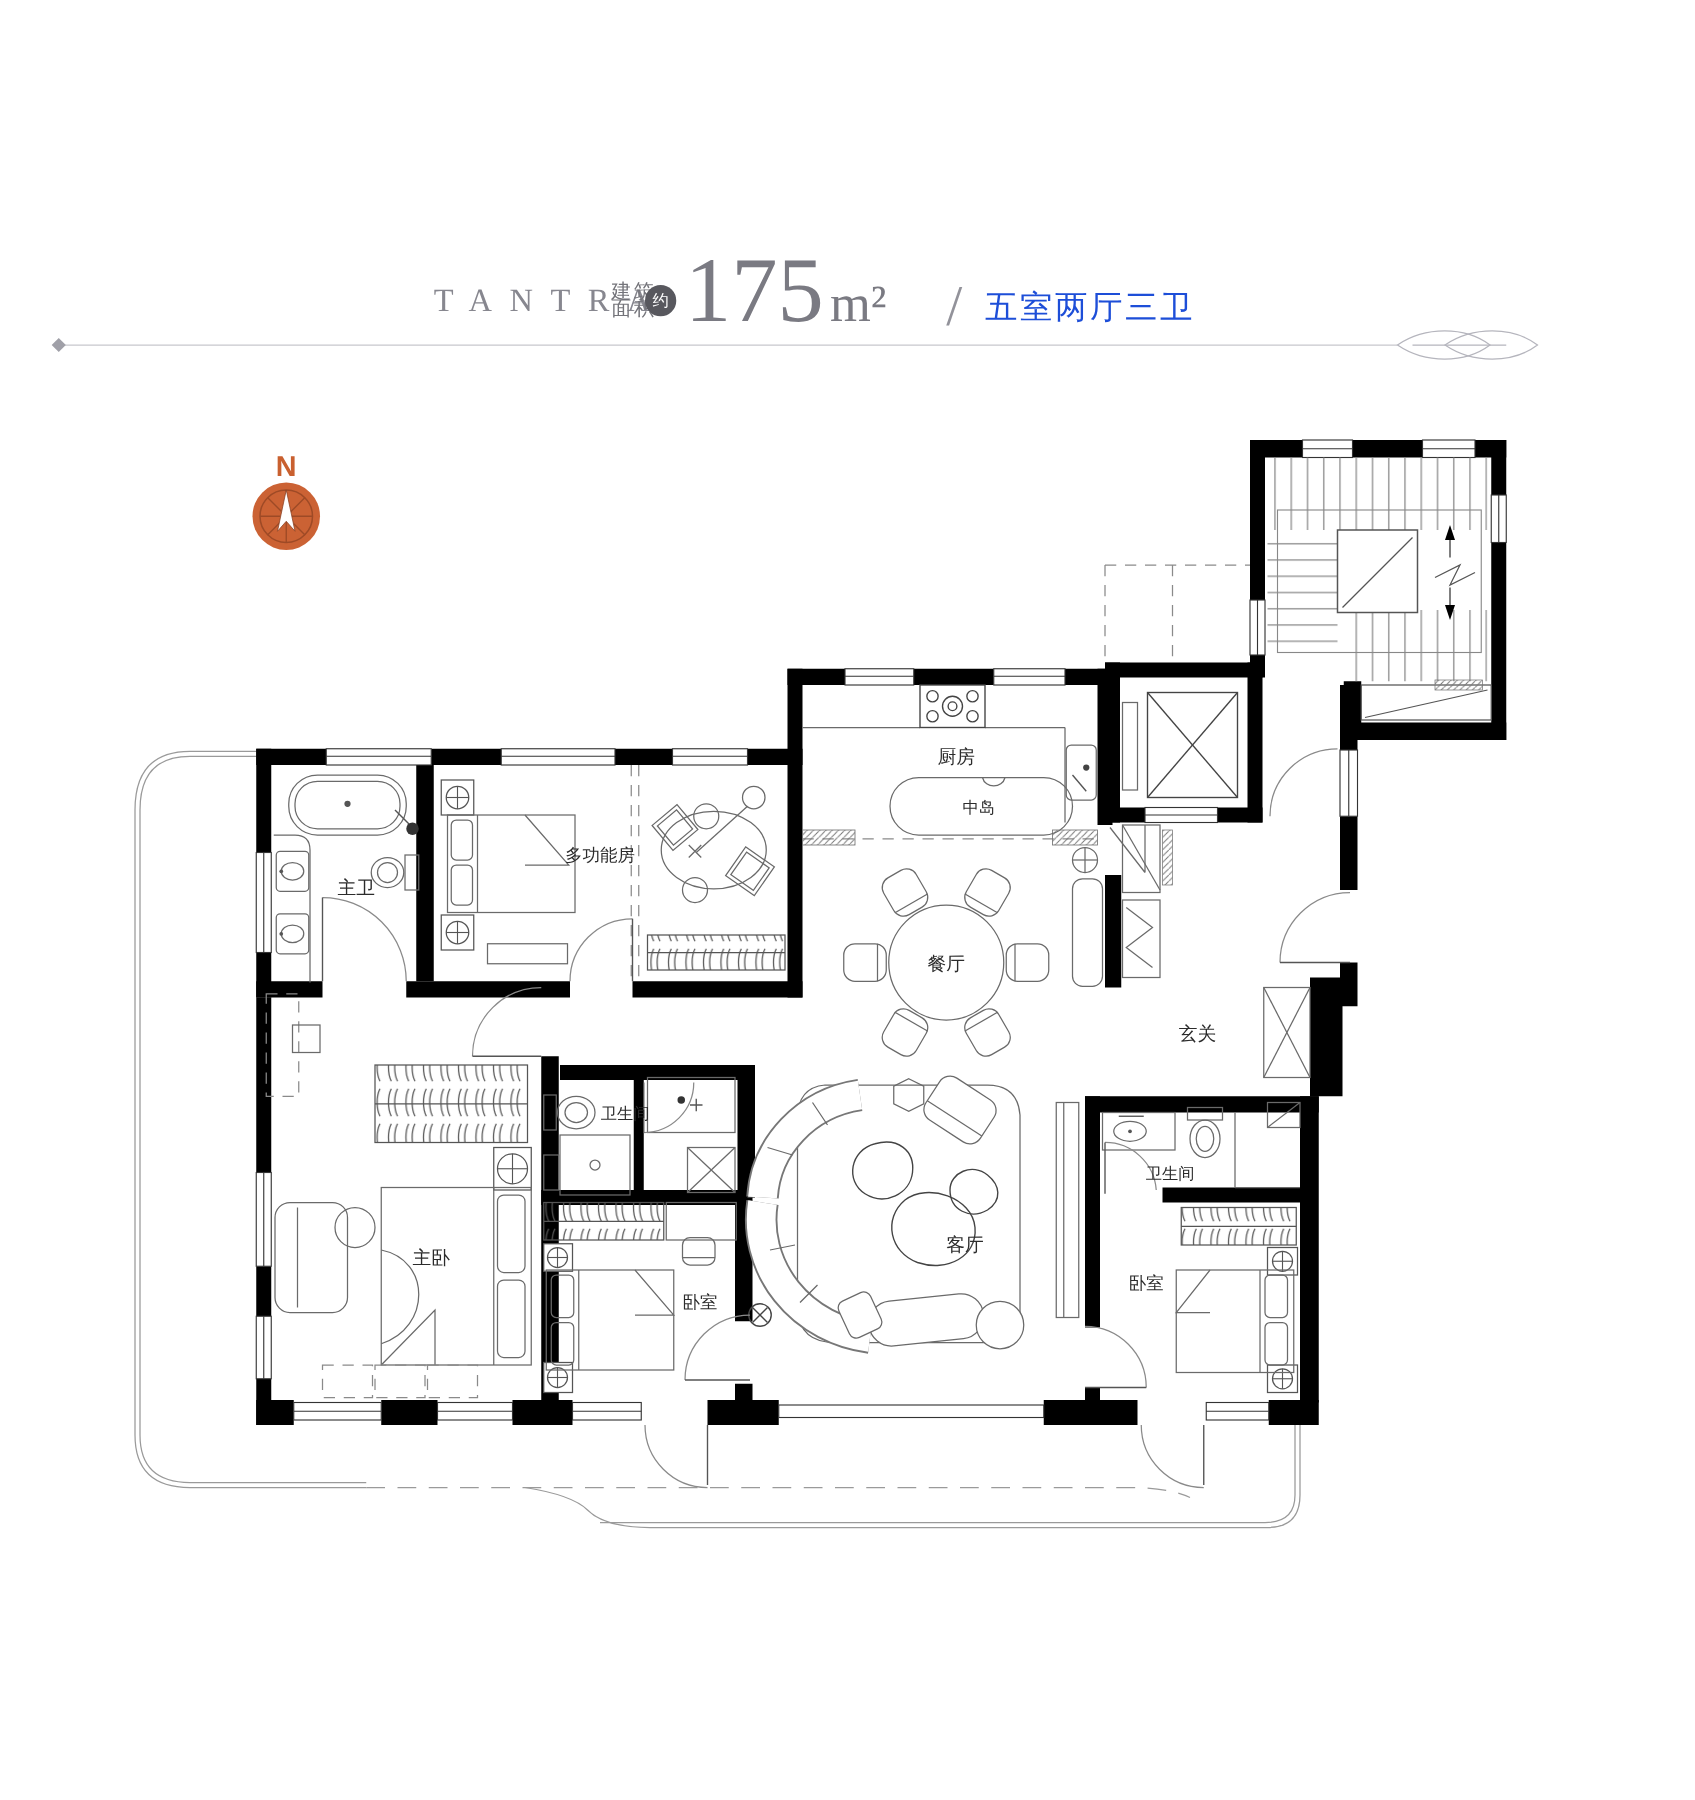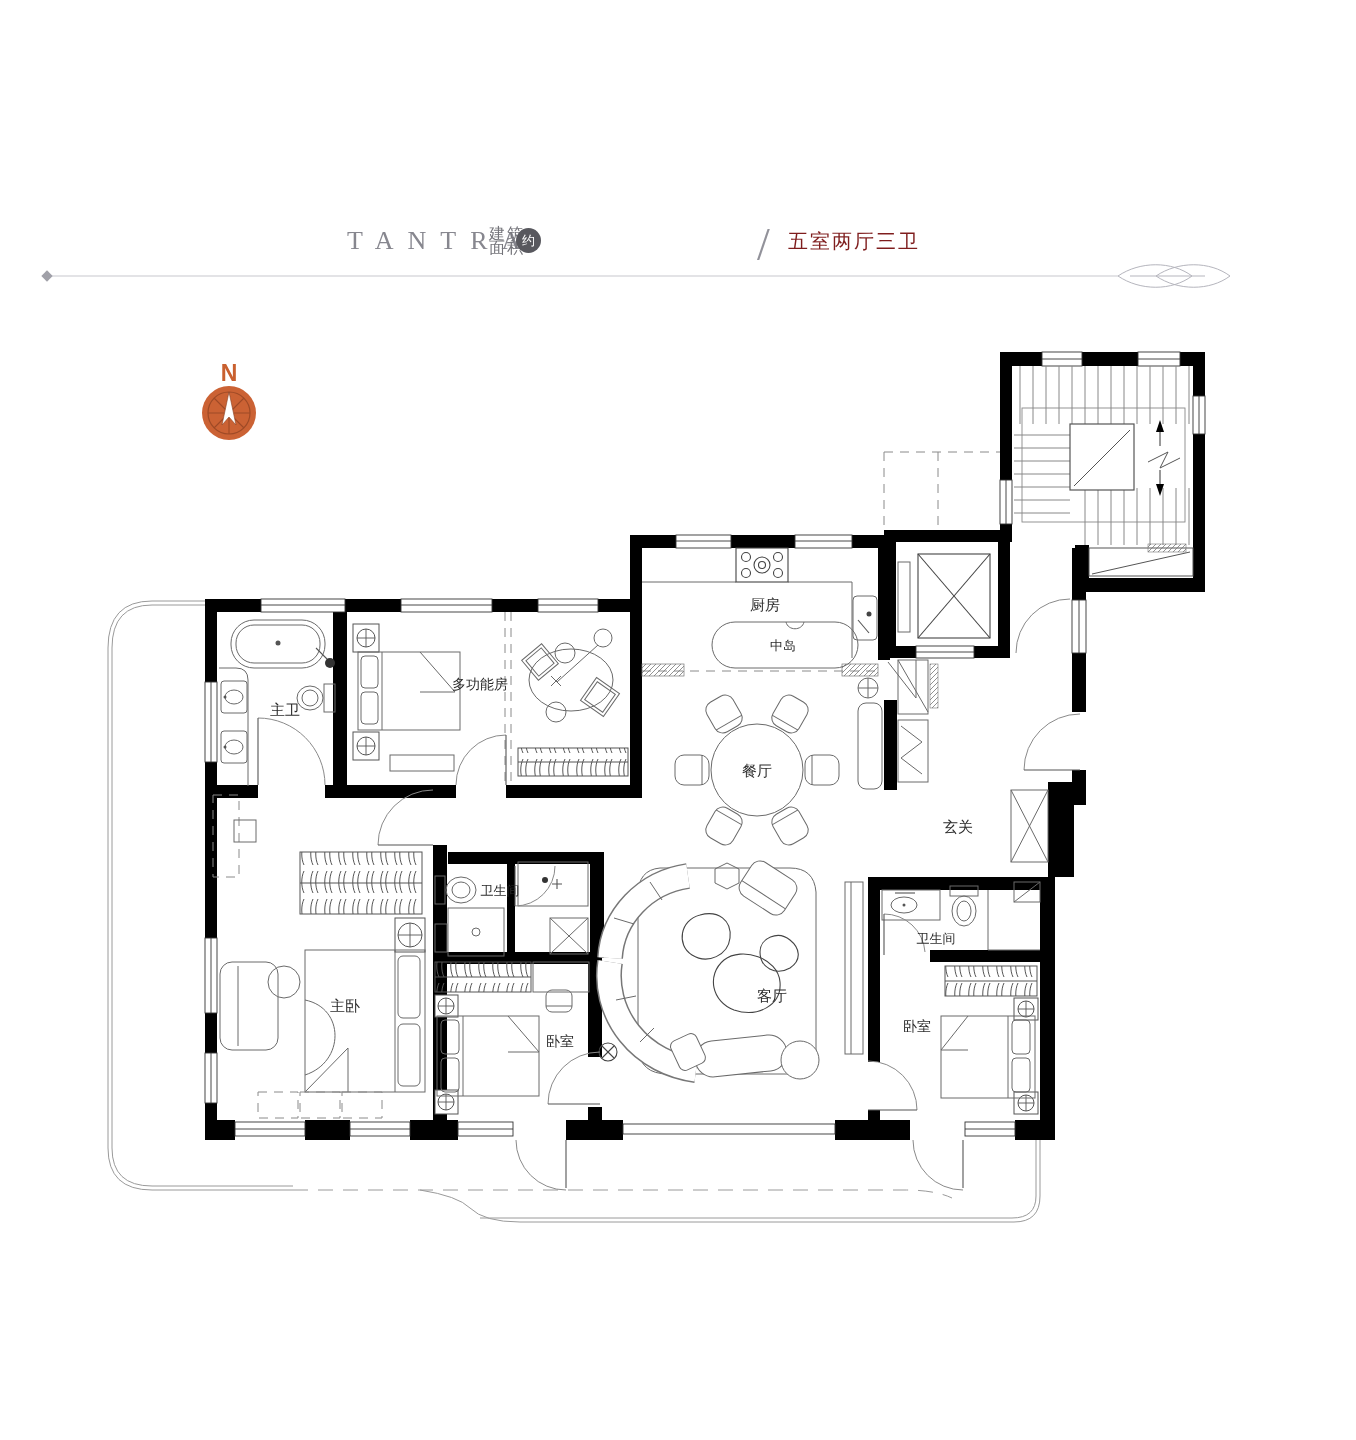--- a/index.html
+++ b/index.html
@@ -11,21 +11,21 @@
                color:#74747a;letter-spacing:2px;}
   .hdr-badge{position:absolute;left:516px;top:228px;width:25px;height:25px;border-radius:50%;
              background:#58585e;color:#fff;font-size:13px;display:flex;align-items:center;
              justify-content:center;}
   .hdr-num-wrap{position:absolute;left:548px;top:196px;display:flex;align-items:baseline;
                 font-family:"Liberation Serif","DejaVu Serif",serif;color:#7a7a82;}
   .hdr-num{font-size:74px;line-height:74px;}
   .hdr-unit{font-size:42px;margin-left:5px;}
   .hdr-slash{position:absolute;left:757px;top:218px;font-size:46px;color:#92929a;
              font-family:"Liberation Serif",serif;}
-  .hdr-layout{position:absolute;left:788px;top:228px;font-size:20px;color:#7f1d1d;letter-spacing:2px;}
+  .hdr-layout{position:absolute;left:788px;top:228px;font-size:26px;color:#1d4ed8;letter-spacing:2px;}
   svg{position:absolute;left:0;top:0;}
   .w{fill:#000;}
   .thin{fill:none;stroke:#6a6a6a;stroke-width:1;}
   .thin2{fill:#fff;stroke:#6a6a6a;stroke-width:1;}
   .dark{fill:none;stroke:#444;stroke-width:1.1;}
   .arc{fill:none;stroke:#8a8a8a;stroke-width:1;}
   .leaf{stroke:#555;stroke-width:1.1;}
   .dash{fill:none;stroke:#8a8a8a;stroke-width:1;stroke-dasharray:9 7;}
   .terr{fill:none;stroke:#9a9a9a;stroke-width:1;}
   .win rect{fill:#fff;stroke:#333;stroke-width:0.9;}
@@ -42,20 +42,24 @@
 <body>
 
 <div class="canvas">
 
   <div class="hdr-brand">TANTRA</div>
   <div class="hdr-arealbl">
     <div>建筑</div>
     <div>面积</div>
   </div>
   <div class="hdr-badge">约</div>
+  <div class="hdr-num-wrap">
+    <span class="hdr-num">175</span>
+    <span class="hdr-unit">m²</span>
+  </div>
   <div class="hdr-slash">/</div>
   <div class="hdr-layout">五室两厅三卫</div>
 
   <svg width="1356" height="1440" viewBox="0 0 1356 1440">
     <defs>
       <pattern id="hang" width="14" height="28" patternUnits="userSpaceOnUse">
         <path d="M5,3 C2,9 2,19 5,25 M10,3 C7,9 7,19 10,25" fill="none" stroke="#555" stroke-width="1"></path>
       </pattern>
       <pattern id="treadV" width="13" height="10" patternUnits="userSpaceOnUse">
         <line x1="6" y1="0" x2="6" y2="10" stroke="#888" stroke-width="1"></line>

